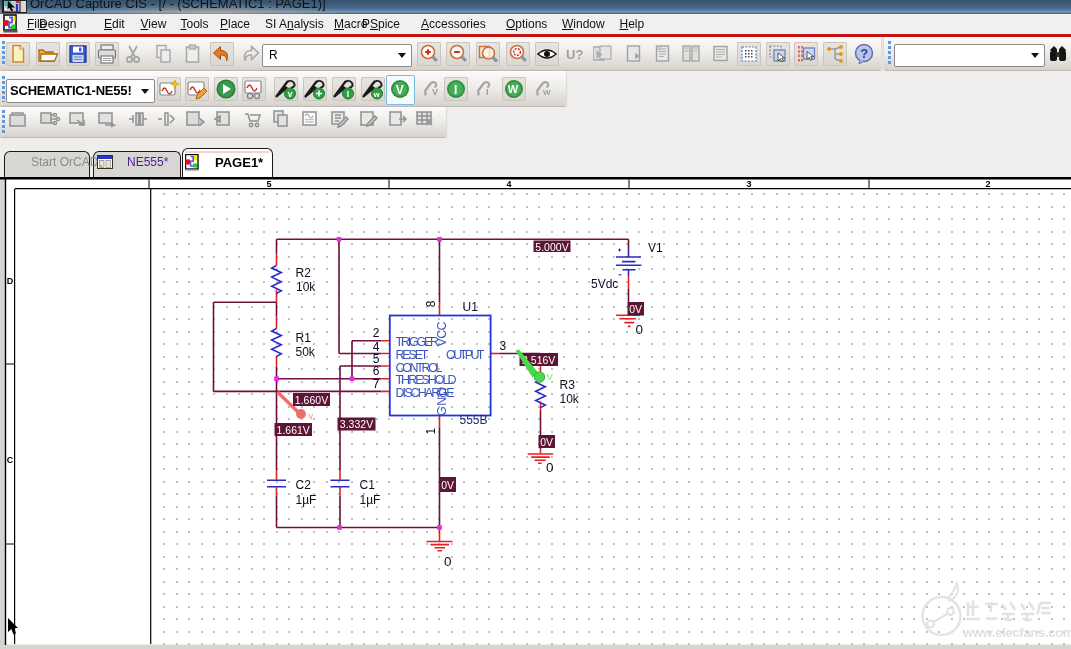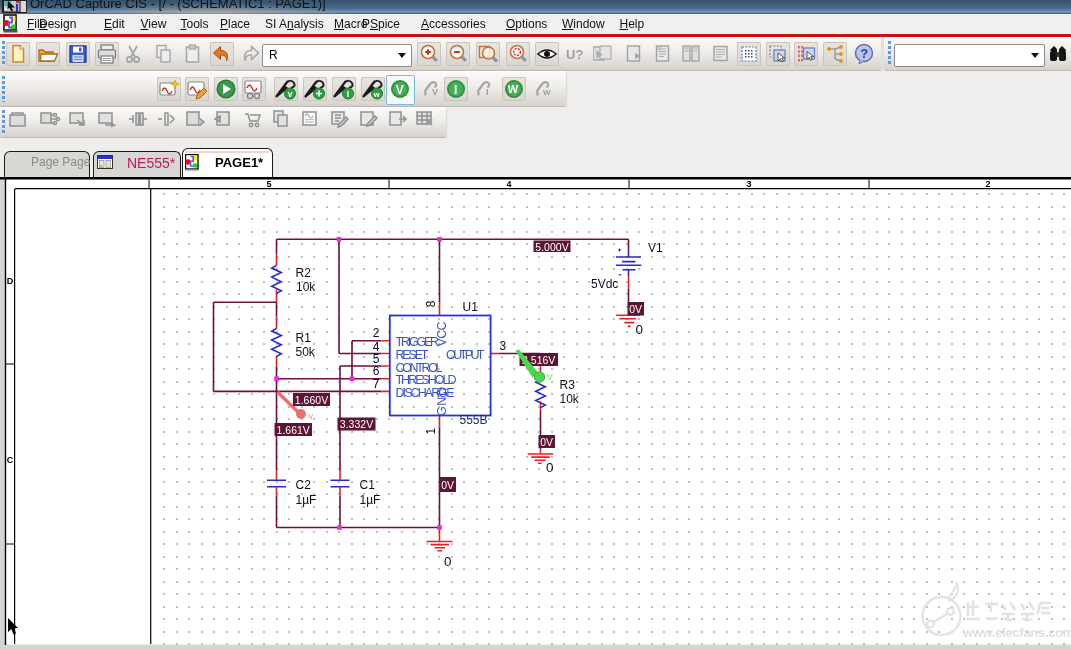--- a/index.html
+++ b/index.html
@@ -281,20 +281,24 @@
           <rect x="4" y="9" width="7" height="10" rx="2"></rect>
           <rect x="13" y="9" width="7" height="10" rx="2"></rect>
           <rect x="10.5" y="10" width="3" height="5" fill="#333"></rect>
         </g>
       </svg>
     </div>
 </div>
 <div class="trow" style="top:71px;height:36px" id="row2">
 <div class="chunk" style="left:0;width:566px;height:35px"></div>
 <div class="handle" style="left:2px;top:5px;height:26px"></div>
+<div class="combo" style="left:6px;top:8px;width:147px;height:22px">
+      <span style="position:absolute;left:3px;top:3px;font-size:13px;font-weight:bold;letter-spacing:-0.2px;white-space:nowrap">SCHEMATIC1-NE55!</span>
+      <span class="carr" style="top:9px"></span>
+    </div>
 <div class="bsq" style="left:157px;top:6px"></div>
 <div class="bsq" style="left:185px;top:6px"></div>
 <div class="bsq" style="left:214px;top:6px"></div>
 <div class="bsq" style="left:242px;top:6px"></div>
 <div class="tbtn" style="left:157px;top:6px">
       <svg width="24" height="24">
         <rect x="3" y="6" width="15" height="12" rx="1.5" fill="#fff" stroke="#888" stroke-width="1.2"></rect>
         <path d="M5,14 q2.5,-6 5,0 q2.5,6 5,0" fill="none" stroke="#d03020" stroke-width="1.4"></path>
         <path d="M18,3 l1.2,3 l3,1.2 l-3,1.2 l-1.2,3 l-1.2,-3 l-3,-1.2 l3,-1.2z" fill="#f4c81e" stroke="#c89a10" stroke-width="0.7"></path>
       </svg>
@@ -476,22 +480,22 @@
           <path d="M12,12 l6,6 m0,-6 l-6,6" stroke="#9a9a9a" stroke-width="1.8"></path>
         </g>
 </g>
 </svg>
 </div>
 <div id="tabstrip">
 <div class="tab" style="left:4px;top:13px;width:84px;height:26px"></div>
 <div class="tab" style="left:93px;top:13px;width:86px;height:26px"></div>
 <div class="tab" style="left:182px;top:10px;width:89px;height:29px;background:#fff"></div>
 <div style="position:absolute;left:185px;top:12.8px;width:84px;height:2.5px;background:#f6d2cc"></div>
-<span style="position:absolute;left:31px;top:17px;font-size:12px;color:#8a8a8a">Page Page</span>
-<span style="position:absolute;left:127px;top:17px;font-size:14px;color:#be185d">NE555*</span>
+<span style="position:absolute;left:31px;top:17px;font-size:12px;color:#8a8a8a">Start OrCAD</span>
+<span style="position:absolute;left:127px;top:17px;font-size:12px;color:#4c1d95">NE555*</span>
 <span style="position:absolute;left:215px;top:16.5px;font-size:13px;font-weight:bold;color:#000">PAGE1*</span>
 <svg width="16" height="15" style="position:absolute;left:97px;top:17px">
       <rect x="0.5" y="0.5" width="15" height="13" fill="#fff" stroke="#333"></rect>
       <rect x="1" y="1" width="14" height="3" fill="#2636c8"></rect>
       <rect x="2.5" y="5.5" width="4.5" height="7" fill="#e8e4d8" stroke="#888" stroke-width="0.7"></rect>
       <rect x="9" y="5.5" width="4.5" height="7" fill="#e8e4d8" stroke="#888" stroke-width="0.7"></rect>
       <rect x="3" y="10" width="2" height="2" fill="#d8c208"></rect>
     </svg>
 <svg width="15" height="17" style="position:absolute;left:185px;top:15.5px">
       <rect x="0.5" y="0.5" width="12.5" height="14.5" fill="#fff" stroke="#111" stroke-width="1.4"></rect>

